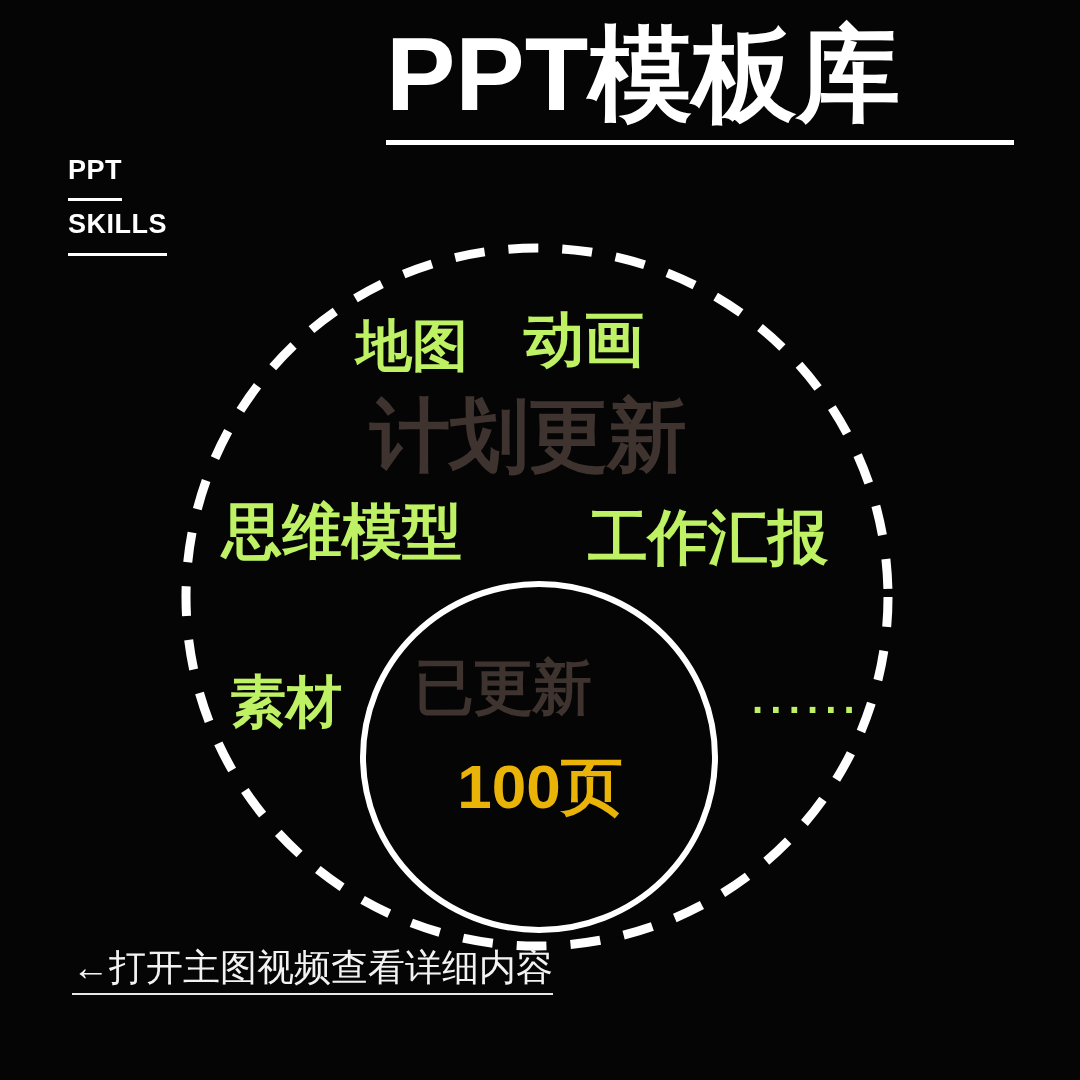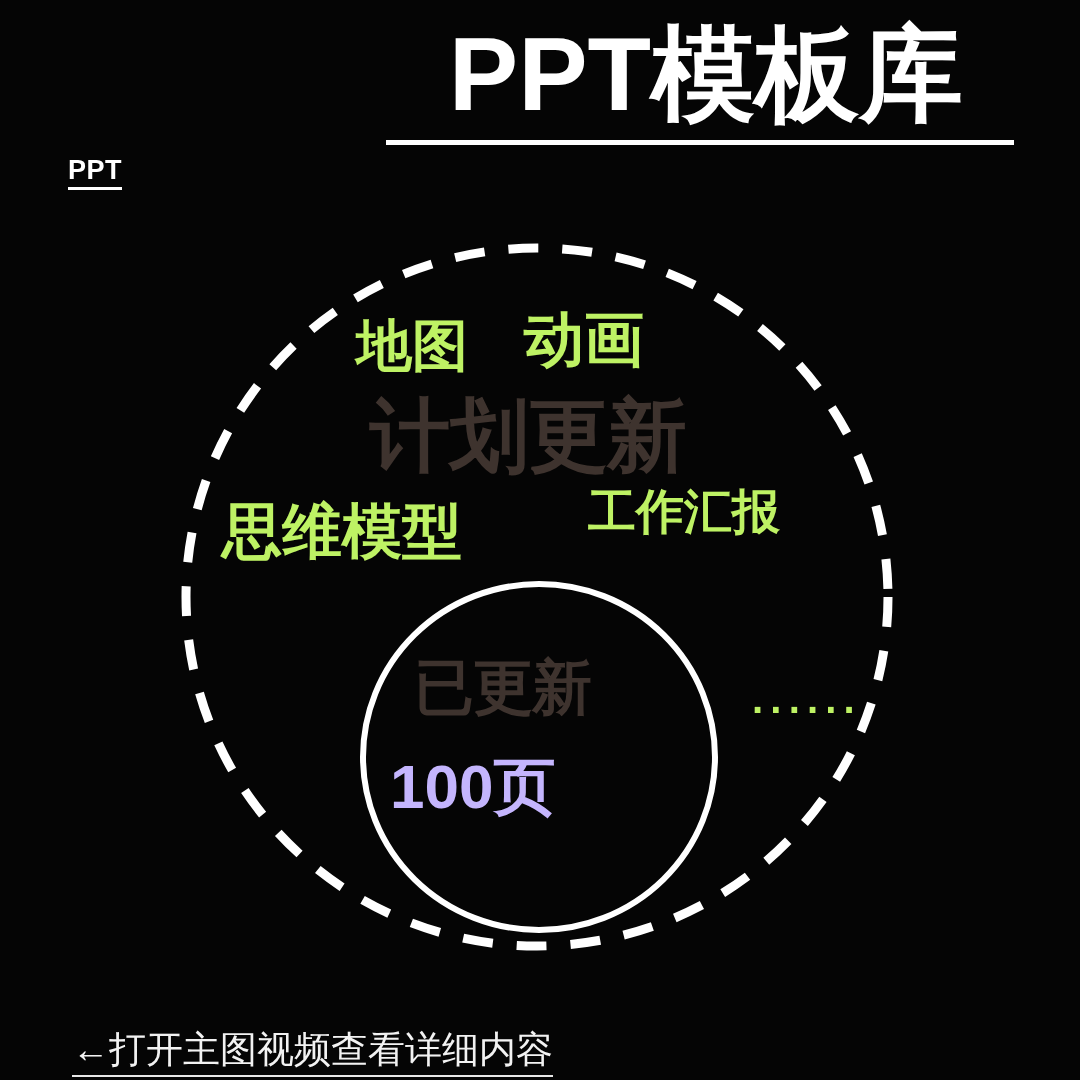--- a/index.html
+++ b/index.html
@@ -17,21 +17,21 @@
     font-family: "Liberation Sans", "DejaVu Sans", sans-serif;
     -webkit-font-smoothing: antialiased;
   }
 
   
   .main-title {
     position: absolute;
     left: 386px;
     top: 18px;
     width: 640px;
-    text-align: center;
+    text-align: left;
     font-size: 104px;
     line-height: 1.08;
     font-weight: 700;
     letter-spacing: 0px;
     color: #ffffff;
     white-space: nowrap;
   }
   .main-title-rule {
     position: absolute;
     left: 386px;
@@ -47,21 +47,21 @@
     top: 156px;
     width: 260px;
   }
   .brand-line {
     display: inline-block;
     font-size: 27px;
     font-weight: 700;
     color: #ffffff;
     letter-spacing: 0.5px;
     line-height: 1.05;
-    padding-bottom: 3px;
+    padding-bottom: 14px;
     border-bottom: 3px solid #ffffff;
     margin-bottom: 9px;
   }
   .brand-row { display: block; }
 
   
   .diagram {
     position: absolute;
     left: 0;
     top: 0;
@@ -76,75 +76,77 @@
     font-weight: 700;
     white-space: nowrap;
     line-height: 1;
   }
   .node.ghost { color: #3e332e; }
 
   .n-ditu      { left: 356px; top: 318px; font-size: 56px; }
   .n-donghua   { left: 524px; top: 310px; font-size: 60px; }
   .n-jihua     { left: 370px; top: 396px; font-size: 80px; letter-spacing: -1px; }
   .n-siwei     { left: 222px; top: 502px; font-size: 60px; }
-  .n-gongzuo   { left: 588px; top: 488px; font-size: 48px; }
+  .n-gongzuo   { left: 588px; top: 508px; font-size: 60px; }
   .n-sucai     { left: 230px; top: 674px; font-size: 56px; }
   .n-yigeng    { left: 414px; top: 658px; font-size: 60px; letter-spacing: -1px; }
   .n-dots      { left: 752px; top: 690px; font-size: 40px; letter-spacing: 5px; }
 
   .n-pages {
     position: absolute;
     left: 390px;
     top: 752px;
     width: 300px;
-    text-align: left;
-    color: #c4b5fd;
+    text-align: center;
+    color: #eab308;
     font-weight: 700;
     line-height: 1.12;
   }
   .n-pages .ln1 { display: block; font-size: 62px; }
   .n-pages .ln2 { display: block; font-size: 58px; }
 
   
   .footer-note {
     position: absolute;
     left: 72px;
-    top: 1030px;
+    top: 948px;
     font-size: 37px;
     font-weight: 400;
     color: #f2f2f2;
     letter-spacing: 0px;
     padding-bottom: 4px;
     border-bottom: 2px solid #e8e8e8;
     white-space: nowrap;
     line-height: 1.1;
   }
 </style>
 </head>
 <body>
 
 <div id="stage">
 
   <div class="main-title">PPT模板库</div>
   <div class="main-title-rule"></div>
 
   <div class="brand">
     <span class="brand-row"><span class="brand-line">PPT</span></span>
+    <span class="brand-row"><span class="brand-line">SKILLS</span></span>
   </div>
 
   <svg class="diagram" viewBox="0 0 1080 1080">
     <ellipse cx="537" cy="597" rx="351" ry="349" fill="none" stroke="#ffffff" stroke-width="9" stroke-dasharray="30 24" stroke-linecap="butt"></ellipse>
     <ellipse cx="539" cy="757" rx="176" ry="173" fill="none" stroke="#ffffff" stroke-width="6"></ellipse>
   </svg>
 
   <div class="node n-ditu">地图</div>
   <div class="node n-donghua">动画</div>
   <div class="node n-jihua ghost">计划更新</div>
   <div class="node n-siwei">思维模型</div>
   <div class="node n-gongzuo">工作汇报</div>
+  <div class="node n-sucai">素材</div>
   <div class="node n-yigeng ghost">已更新</div>
   <div class="node n-dots">······</div>
 
   <div class="n-pages">
     <span class="ln1">100页</span>
   </div>
 
   <div class="footer-note">←打开主图视频查看详细内容</div>
 
 </div>

